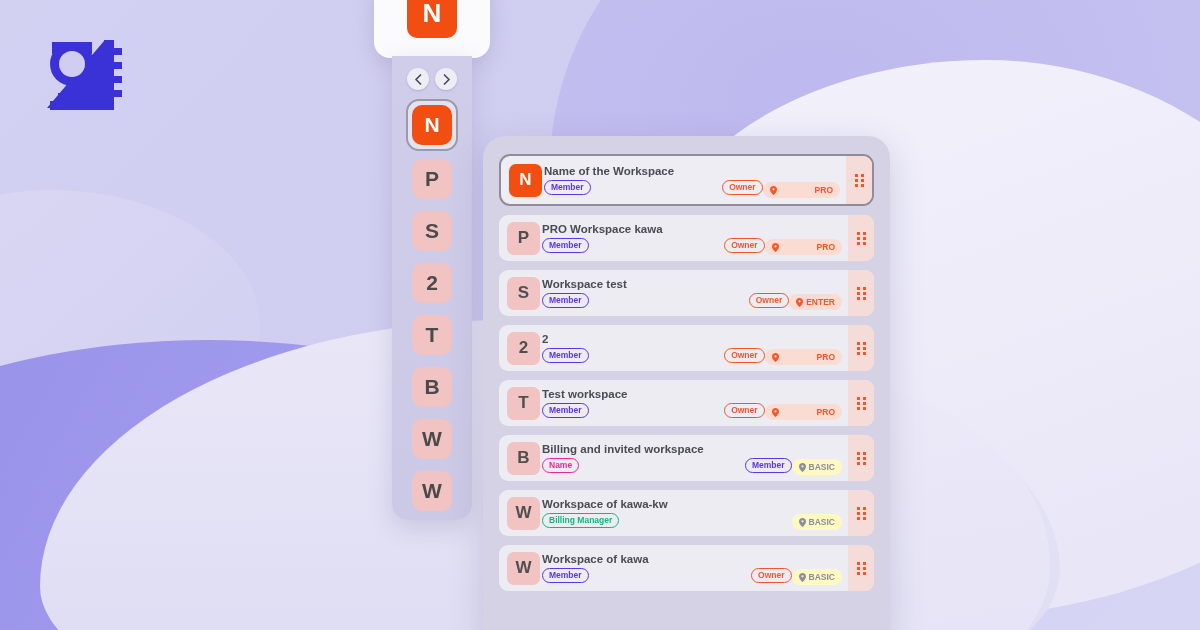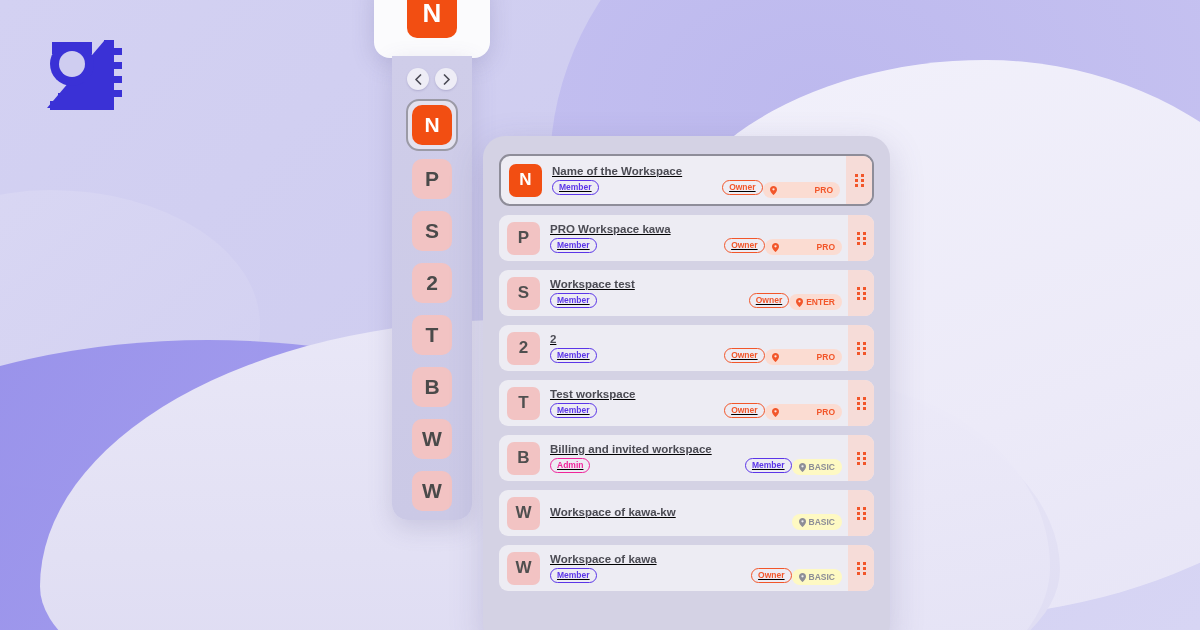--- a/index.html
+++ b/index.html
@@ -154,21 +154,21 @@
     border-radius: 7px;
     background: #f2c3c3;
     color: #4f4f4f;
     display: flex; align-items: center; justify-content: center;
     font-size: 17px; font-weight: 700;
     flex: 0 0 auto;
     user-select: none;
   }
   .row.selected .avatar { background: #f24e12; color: #fff; }
 
-  .row-body { flex: 1 1 auto; padding-left: 10px; min-width: 0; text-decoration: underline; }
+  .row-body { flex: 1 1 auto; padding-left: 2px; min-width: 0; }
   .row-title {
     font-size: 11.5px; font-weight: 700; color: #4b4b53;
     white-space: nowrap; overflow: hidden; text-overflow: ellipsis;
     margin-bottom: 3px;
   }
   .chips { display: flex; gap: 5px; justify-content: space-between; }
   .chip {
     font-size: 8.5px; font-weight: 700;
     border-radius: 9px;
     padding: 1.5px 6px;
@@ -417,21 +417,21 @@
             <i></i>
             <i></i>
           </div>
         </div>
       </div>
       <div class="row">
         <div class="avatar">B</div>
         <div class="row-body">
           <div class="row-title">Billing and invited workspace</div>
           <div class="chips">
-            <span class="chip chip-admin">Admin</span>
+            <span class="chip chip-admin">Name</span>
             <span class="chip chip-member">Member</span>
           </div>
         </div>
         <div class="plan-wrap">
           <div class="plan plan-basic">
             <svg width="7" height="9" viewBox="0 0 7 9">
               <path d="M3.5 0C1.57 0 0 1.55 0 3.46 0 6.05 3.5 9 3.5 9S7 6.05 7 3.46C7 1.55 5.43 0 3.5 0z" fill="#8d8d97"></path>
               <circle cx="3.5" cy="3.3" r="1.15" fill="#fff" opacity=".85"></circle>
             </svg>
             <span>BASIC</span>
@@ -445,20 +445,23 @@
             <i></i>
             <i></i>
             <i></i>
           </div>
         </div>
       </div>
       <div class="row">
         <div class="avatar">W</div>
         <div class="row-body">
           <div class="row-title">Workspace of kawa-kw</div>
+          <div class="chips">
+            <span class="chip chip-billing">Billing Manager</span>
+          </div>
         </div>
         <div class="plan-wrap">
           <div class="plan plan-basic">
             <svg width="7" height="9" viewBox="0 0 7 9">
               <path d="M3.5 0C1.57 0 0 1.55 0 3.46 0 6.05 3.5 9 3.5 9S7 6.05 7 3.46C7 1.55 5.43 0 3.5 0z" fill="#8d8d97"></path>
               <circle cx="3.5" cy="3.3" r="1.15" fill="#fff" opacity=".85"></circle>
             </svg>
             <span>BASIC</span>
           </div>
         </div>

